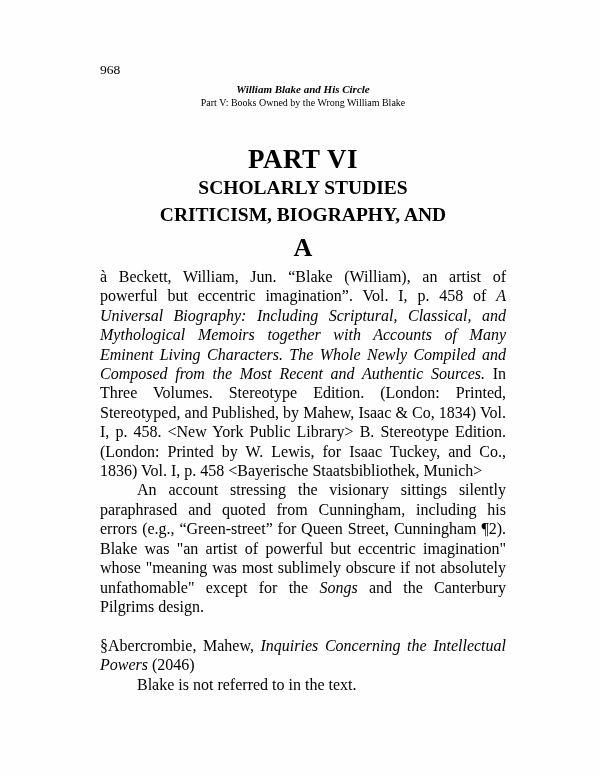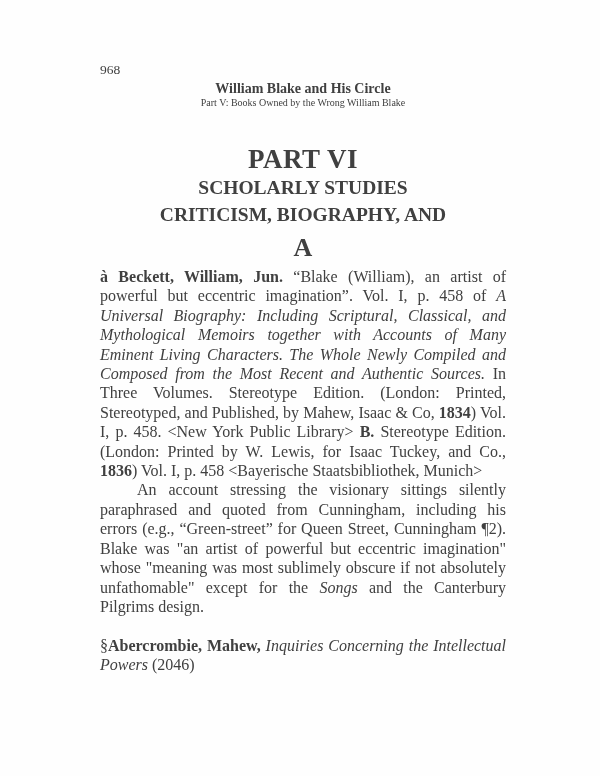--- a/index.html
+++ b/index.html
@@ -5,39 +5,40 @@
   html, body {
     margin: 0;
     padding: 0;
     background: #ffffff;
   }
   .page {
     position: relative;
     width: 600px;
     height: 776px;
     background: #fefefe;
-    color: #404040;
+    color: #000000;
     font-family: "Liberation Serif", "DejaVu Serif", serif;
     overflow: hidden;
     box-sizing: border-box;
     padding: 62px 94px 0 100px;
   }
   .page-number {
     font-size: 13.5px;
     line-height: 15px;
     text-align: left;
   }
   .running-head {
     text-align: center;
     margin-top: 5px;
   }
   .rh-title {
     font-weight: bold;
-    font-size: 14px;
+    font-size: 11px;
     line-height: 14px;
+    font-style: italic;
   }
   .rh-sub {
     font-size: 10px;
     line-height: 14px;
   }
   .part-heading {
     text-align: center;
     font-weight: bold;
     margin-top: 36px;
   }
@@ -66,21 +67,21 @@
   }
   .para {
     margin: 0;
   }
   .para.indent {
     text-indent: 37px;
   }
   .para.spaced {
     margin-top: 19.4px;
   }
-  .run-b { font-weight: bold; margin-top: 16px; }
+  .run-b { font-weight: normal; margin-top: 16px; }
   .run-i { font-style: italic; }
 </style>
 </head>
 <body>
 
 <div class="page">
 
   <div class="page-number">968</div>
 
   <div class="running-head">
@@ -93,15 +94,16 @@
     <div class="ph-sub">SCHOLARLY STUDIES</div>
     <div class="ph-sub">CRITICISM, BIOGRAPHY, AND</div>
   </div>
 
   <div class="section-letter">A</div>
 
   <div class="body-text">
     <p class="para"><span class="run-b">à Beckett, William, Jun.</span><span>  “Blake (William), an artist of powerful but eccentric imagination”.  Vol. I, p. 458 of </span><span class="run-i">A Universal Biography:  Including Scriptural, Classical, and Mythological Memoirs together with Accounts of Many Eminent Living Characters.  The Whole Newly Compiled and Composed from the Most Recent and Authentic Sources.</span><span>  In Three Volumes.  Stereotype Edition.  (London:  Printed, Stereotyped, and Published, by Mahew, Isaac &amp; Co, </span><span class="run-b">1834</span><span>) Vol. I, p. 458.  &lt;New York Public Library&gt; </span><span class="run-b">B.</span><span>  Stereotype Edition.  (London:  Printed by W. Lewis, for Isaac Tuckey, and Co., </span><span class="run-b">1836</span><span>) Vol. I, p. 458 &lt;Bayerische Staatsbibliothek, Munich&gt;</span></p>
     <p class="para indent"><span>An account stressing the visionary sittings silently paraphrased and quoted from Cunningham, including his errors (e.g., “Green-street” for Queen Street, Cunningham ¶2).  Blake was "an artist of powerful but eccentric imagination" whose "meaning was most sublimely obscure if not absolutely unfathomable" except for the </span><span class="run-i">Songs</span><span> and the Canterbury Pilgrims design.</span></p>
     <p class="para spaced"><span>§</span><span class="run-b">Abercrombie, Mahew,</span><span> </span><span class="run-i">Inquiries Concerning the Intellectual Powers</span><span> (2046)</span></p>
+    <p class="para indent"><span>Blake is not referred to in the text.</span></p>
   </div>
 
 </div>
 
 </body></html>

